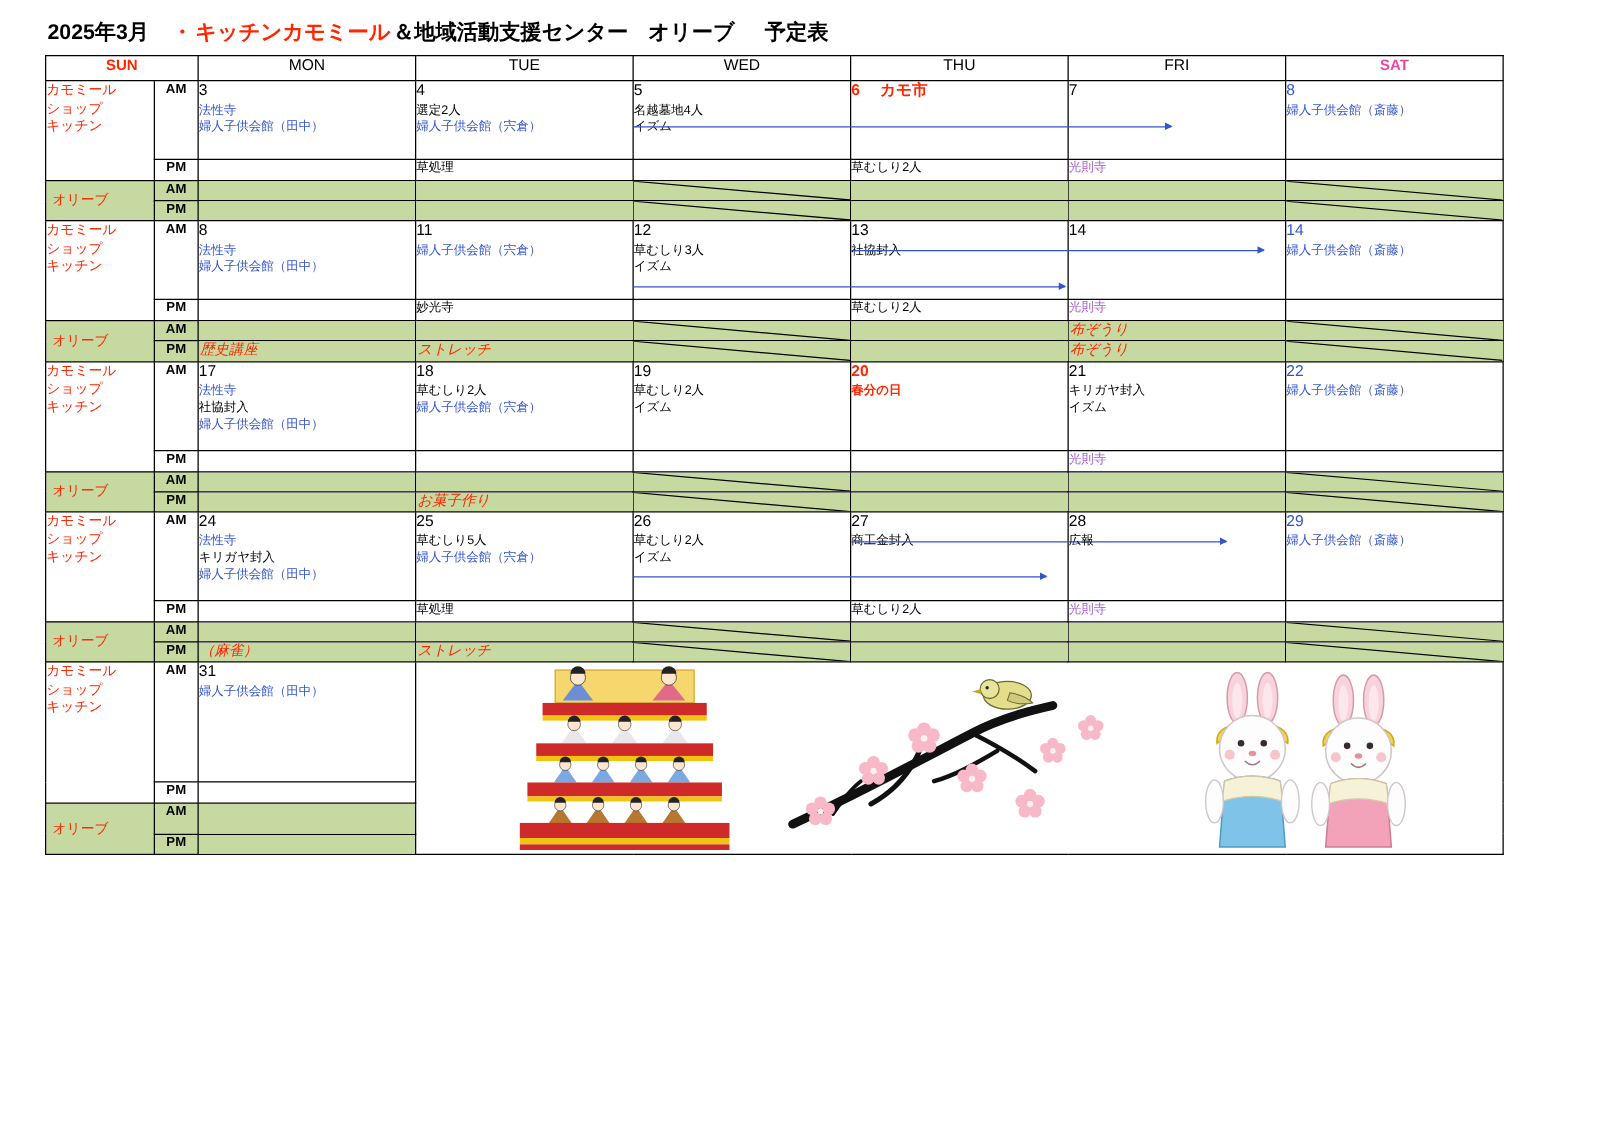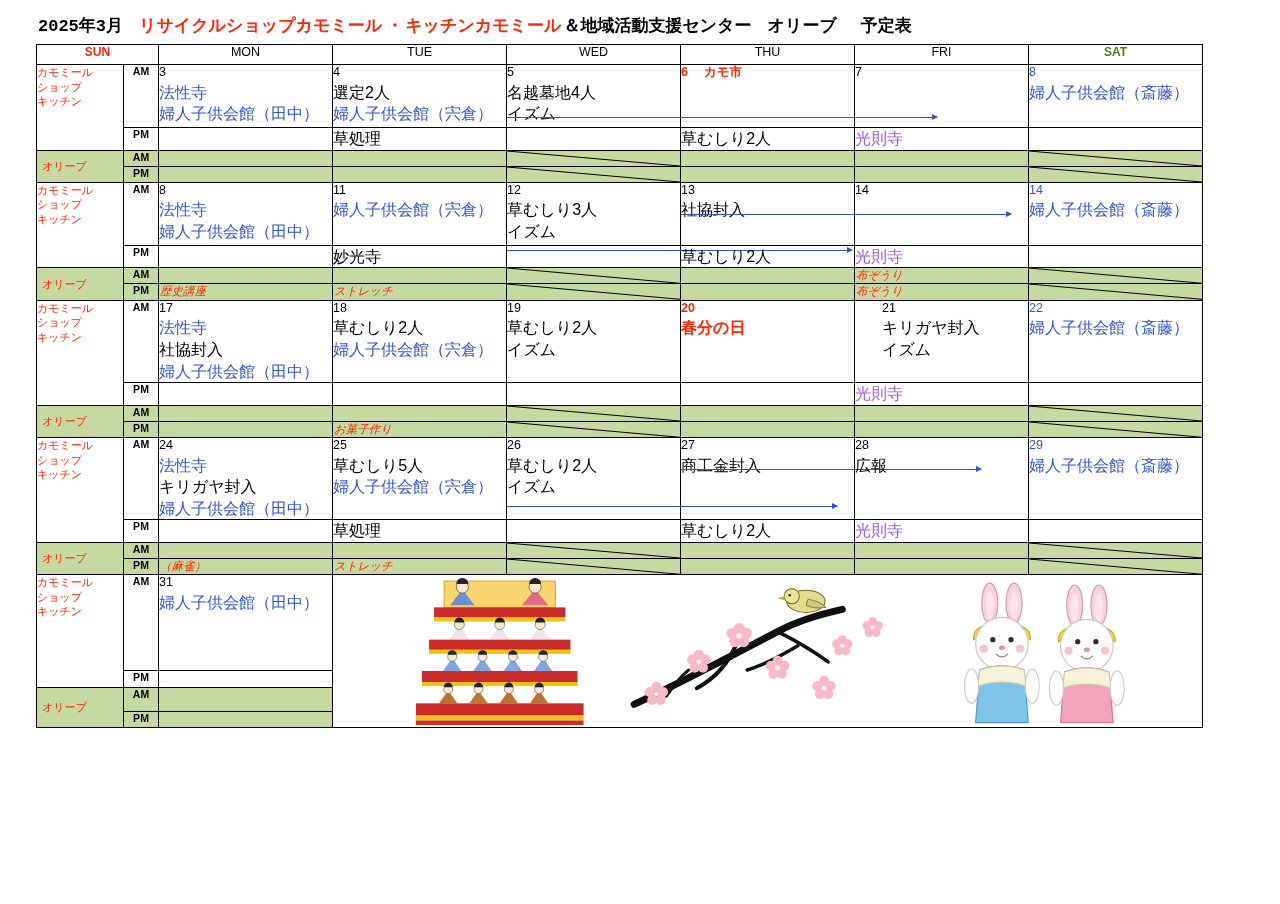--- a/index.html
+++ b/index.html
@@ -25,21 +25,21 @@
   
   .title-row {
     display: flex;
     align-items: baseline;
     font-weight: bold;
     font-size: 17px;
     white-space: nowrap;
     padding-left: 2px;
   }
   .title-row .seg { margin-right: 2px; }
-  .t-black { color: #000000; font-family: Liberation Mono, monospace; }
+  .t-black { color: #000000; }
   .t-red { color: #ff2600; }
   .t-dot { color: #ff2600; padding: 0 2px; }
   .t-sp { display: inline-block; width: 14px; }
   .t-sp2 { display: inline-block; width: 22px; }
 
   .contact-row {
     margin-top: 6px;
     text-align: right;
     font-size: 14.5px;
     letter-spacing: 0.3px;
@@ -67,21 +67,21 @@
 
   thead th {
     height: 19px;
     font-size: 12px;
     font-weight: bold;
     text-align: center;
     vertical-align: middle;
     padding: 1px 0 2px 0;
   }
   th.sun { color: #ff2600; }
-  th.sat { color: #4d7c0f; }
+  th.sat { color: #ec4899; }
   th.wk  { color: #000000; font-weight: normal; font-size: 12.5px; }
 
   td.label {
     font-size: 11px;
     line-height: 1.32;
     color: #ff2600;
     padding: 4px 4px 4px 5px;
     vertical-align: middle;
     font-weight: normal;
   }
@@ -101,21 +101,21 @@
     position: relative;
     line-height: 1.33;
   }
   .daynum {
     font-size: 12.5px;
     line-height: 1.25;
     margin-bottom: 1px;
   }
   .daynum.red { color: #ff2600; font-weight: bold; }
   .daynum.blue { color: #3355cc; }
-  .ev { font-size: 16px; line-height: 1.35; white-space: nowrap; }
+  .ev { font-size: 10px; line-height: 1.35; white-space: nowrap; }
   .ev.blue { color: #3355cc; }
   .ev.purple { color: #a05ad0; }
   .ev.red { color: #ff2600; font-weight: bold; }
   .ev.black { color: #000000; }
 
   .olive-row td { background: #c6d9a0; }
   .olive-row td.label { background: #c6d9a0; }
   .olive-evt { color: #ff2600; font-size: 11.5px; padding-left: 1px; font-style: italic; }
 
   
@@ -157,21 +157,20 @@
   }
 </style>
 </head>
 <body>
 
 <div class="page">
 
   <div class="title-row">
     <span class="seg t-black">2025年3月</span>
     <span class="t-sp"></span>
-    <span class="seg t-red">リサイクルショップカモミール</span>
     <span class="t-dot">・</span>
     <span class="seg t-red">キッチンカモミール</span>
     <span class="seg t-black">＆地域活動支援センター</span>
     <span class="t-sp"></span>
     <span class="seg t-black">オリーブ</span>
     <span class="t-sp2"></span>
     <span class="seg t-black">予定表</span>
   </div>
 
 
@@ -401,21 +400,21 @@
           </td>
           <td class="cell" style="height: 70px;">
             <div class="daynum ">19</div>
             <div class="ev black">草むしり2人</div>
             <div class="ev black">イズム</div>
           </td>
           <td class="cell" style="height: 70px;">
             <div class="daynum red">20</div>
             <div class="ev red">春分の日</div>
           </td>
-          <td class="cell" style="height: 70px; padding-left: 27px;">
+          <td class="cell" style="height: 70px;">
             <div class="daynum ">21</div>
             <div class="ev black">キリガヤ封入</div>
             <div class="ev black">イズム</div>
           </td>
           <td class="cell" style="height: 70px; margin-left: 44px;">
             <div class="daynum blue">22</div>
             <div class="ev blue">婦人子供会館（斎藤）</div>
           </td>
         </tr>
         <tr>

